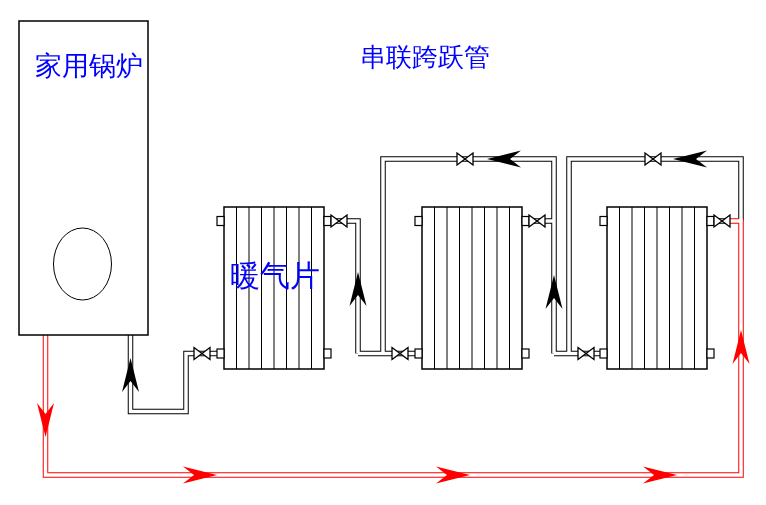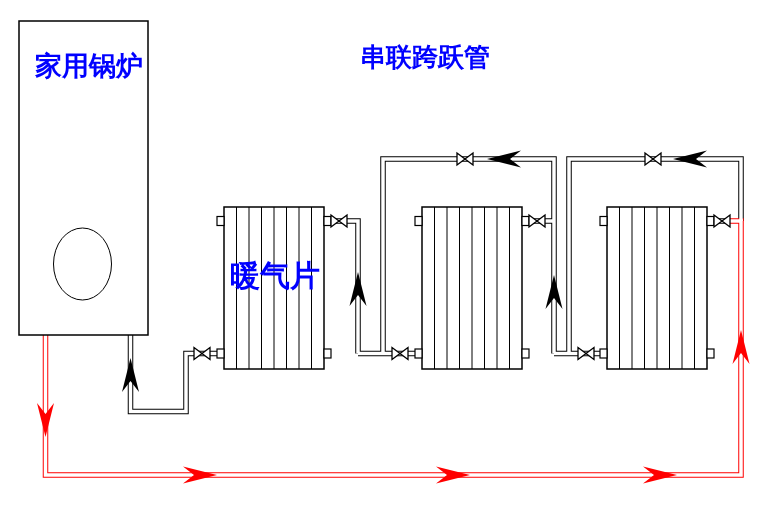--- a/index.html
+++ b/index.html
@@ -2,21 +2,21 @@
 <html style="--c-line: #000000; --c-flow: #ff0000; --c-label: #0000ff; --c-background: #ffffff;"><head>
 <meta charset="utf-8">
 <style>
   :root{
     --c-line:#000000;
     --c-flow:#ff0000;
     --c-label:#0000ff;
     --c-background:#ffffff;
   }
   html,body{margin:0;padding:0;background:var(--c-background);}
-  .stage{position:relative;width:766px;height:505px;background:var(--c-background);overflow:hidden;font-weight:bold;}
+  .stage{position:relative;width:766px;height:505px;background:var(--c-background);overflow:hidden;}
   svg{display:block;}
   .pipe-b{stroke:var(--c-line);stroke-width:5.5;fill:none;stroke-linejoin:miter;stroke-linecap:butt;}
   .pipe-r{stroke:var(--c-flow);stroke-width:5.5;fill:none;stroke-linejoin:miter;stroke-linecap:butt;}
   .pipe-i{stroke:var(--c-background);stroke-width:3.5;fill:none;stroke-linejoin:miter;stroke-linecap:butt;}
   .box{fill:var(--c-background);stroke:var(--c-line);stroke-width:1.5;}
   .fin{stroke:var(--c-line);stroke-width:1;fill:none;}
   .stub{fill:var(--c-background);stroke:var(--c-line);stroke-width:1.2;}
   .valve{fill:var(--c-background);stroke:var(--c-line);stroke-width:1.3;stroke-linejoin:miter;}
   .arr-b{fill:var(--c-line);stroke:none;}
   .arr-r{fill:var(--c-flow);stroke:none;}

